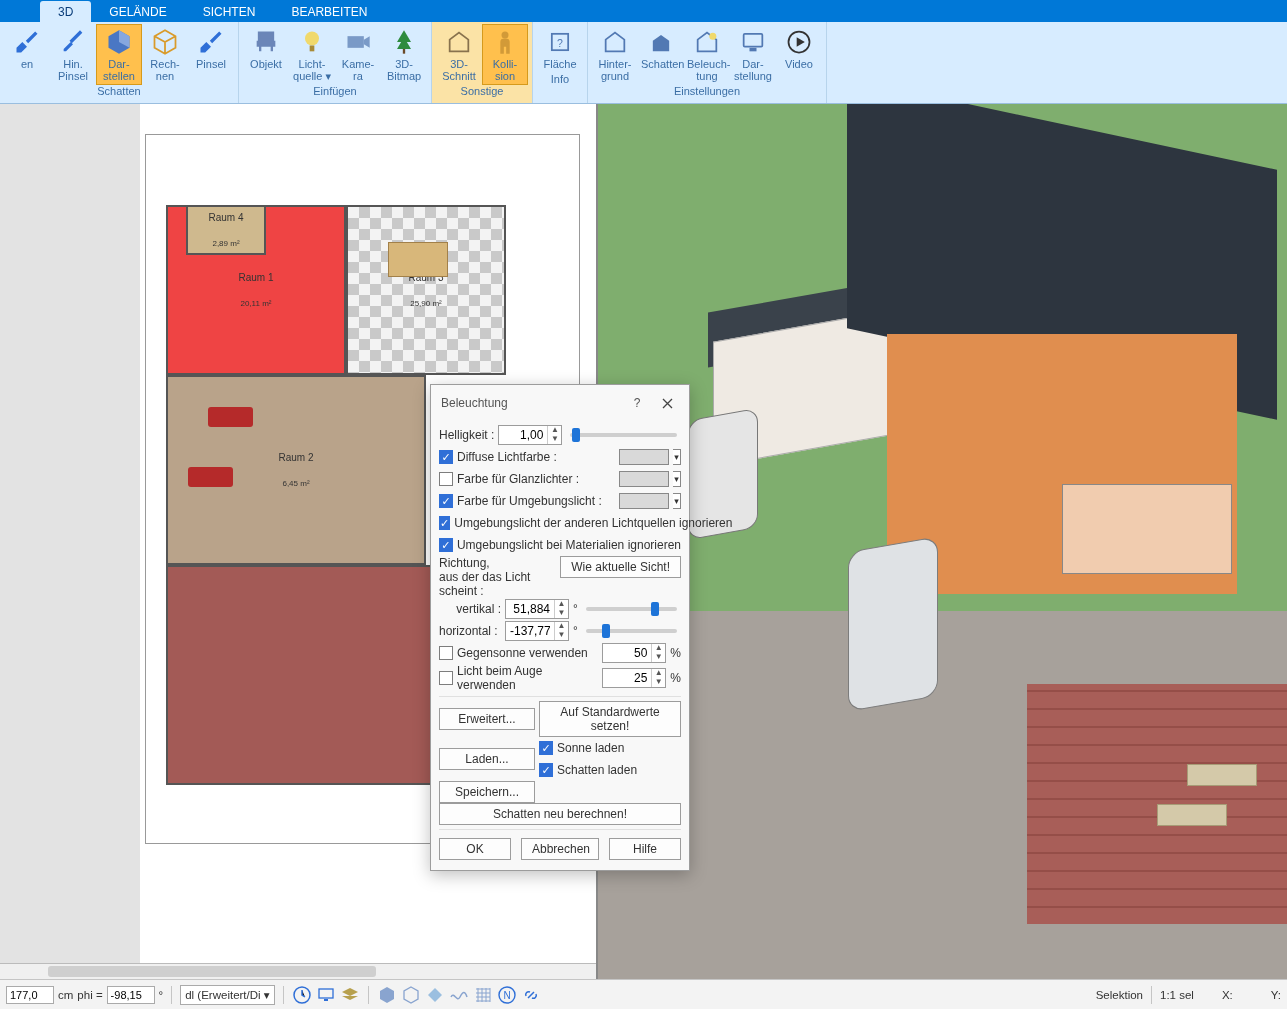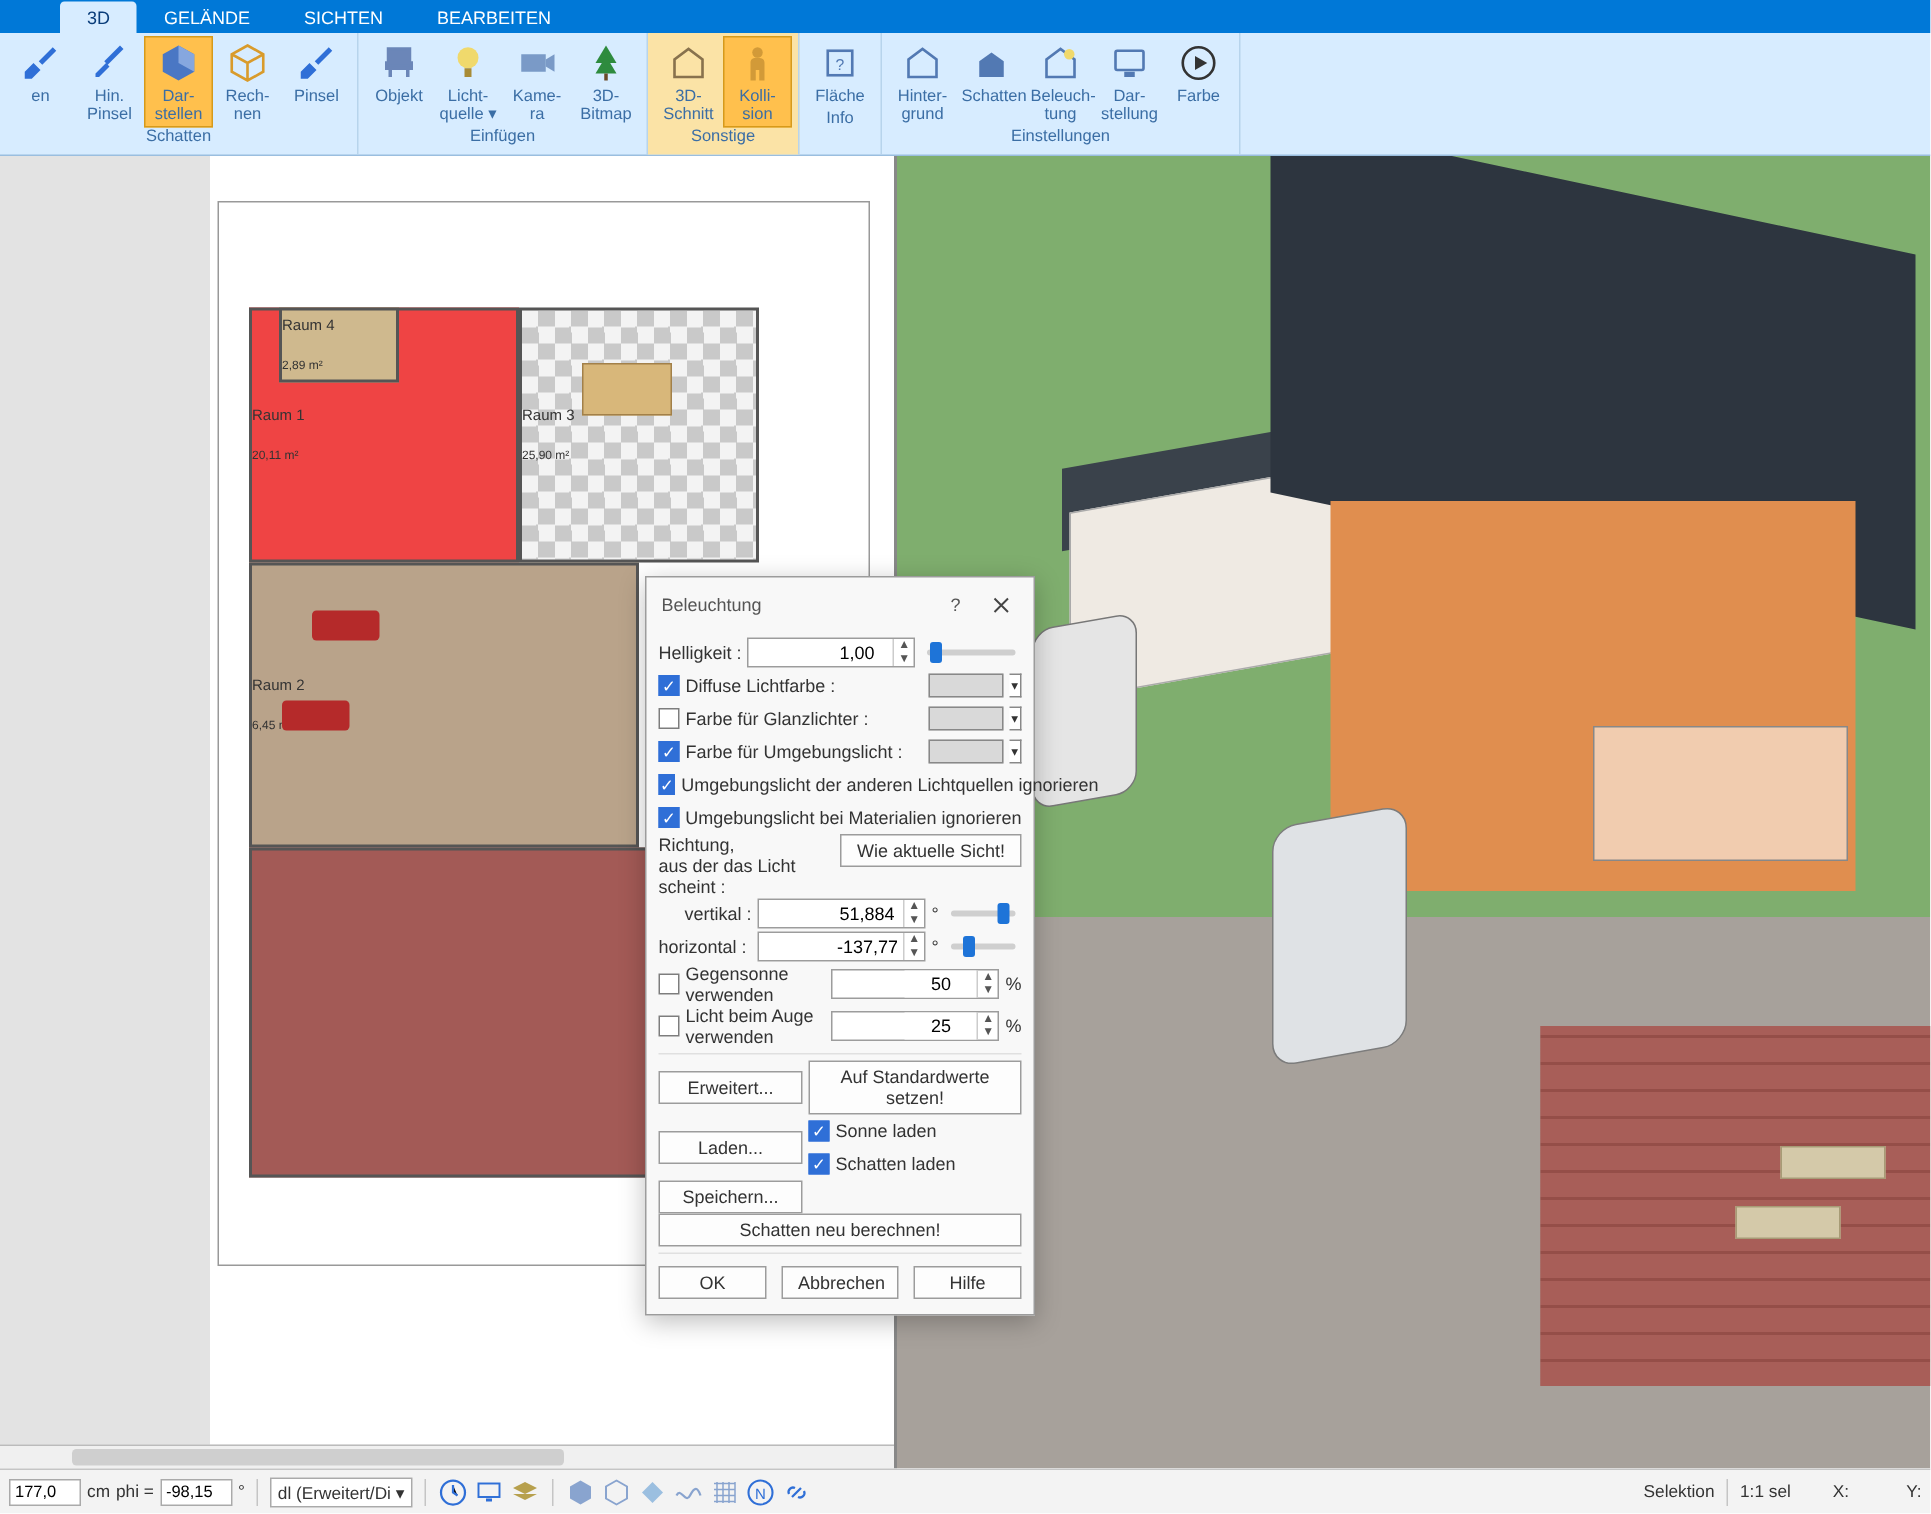--- a/index.html
+++ b/index.html
@@ -85,21 +85,21 @@
     linear-gradient(#e3e3e3,#e3e3e3) 0 0/140px 100% no-repeat,
     #fff;
 }
 .paper {
   position:absolute; top:30px; left:145px; width:435px; height:710px;
   background:#fff; border:1px solid #999;
 }
 .room {
   position:absolute; border:2px solid #555;
   font-size:10px; color:#333;
-  display:flex; flex-direction:column; justify-content:center;gap:16px;
+  display:flex; flex-direction:column; align-items:center; justify-content:center;gap:16px;
 }
 .room.r1 { top:70px; left:20px; width:180px; height:170px; background:#ef4444; }
 .room.r2 { top:240px; left:20px; width:260px; height:190px; background:#b9a38a; }
 .room.r3 { top:70px; left:200px; width:160px; height:170px;
   background:
     repeating-conic-gradient(#c9c9c9 0 25%, #f3f3f3 0 50%) 0 0/22px 22px;
 }
 .room.r4 { top:70px; left:40px; width:80px; height:50px; background:#cfb98e; }
 .room small { font-size:8px; }
 .patio {
@@ -189,21 +189,21 @@
   display:flex; align-items:center; justify-content:center;
   color:#555; cursor:pointer;
 }
 .dlg-body { padding:4px 8px 6px; }
 .row { display:flex; align-items:center; min-height:22px; gap:4px; }
 .row label { flex:0 0 auto; }
 .row .fill { flex:1; }
 .spin {
   display:inline-flex; border:1px solid #9c9c9c; background:#fff;
 }
-.spin input { width:48px; border:none; padding:2px 4px; font-size:12px; text-align:center; outline:none;margin-left:48px; }
+.spin input { width:48px; border:none; padding:2px 4px; font-size:12px; text-align:right; outline:none; }
 .spin .spbtns { width:14px; display:flex; flex-direction:column; border-left:1px solid #ccc; }
 .spin .spbtns span { height:9px; font-size:8px; line-height:8px; text-align:center; cursor:pointer; color:#555; }
 .chk { width:14px; height:14px; border:1px solid #7d7d7d; background:#fff; display:inline-flex; align-items:center; justify-content:center; font-size:11px; cursor:pointer; }
 .chk.checked { background:#2f6fd7; color:#fff; border-color:#2f6fd7; }
 .swatch {
   width:50px; height:16px; border:1px solid #888; background:#d9d9d9; cursor:pointer;
 }
 .dropbit { width:8px; height:16px; border:1px solid #888; border-left:none; background:#fff; font-size:9px; text-align:center; line-height:14px; cursor:pointer; }
 .btn {
   display:inline-block;
@@ -358,21 +358,21 @@
         <span class="ricon"><svg viewBox="0 0 24 24">
               <rect x="4" y="5" width="16" height="11" rx="1" fill="none" stroke="#5279b3" stroke-width="1.5"></rect>
               <rect x="9" y="17" width="6" height="3" fill="#5279b3"></rect>
             </svg></span>
         <span>Dar-</span><br><span>stellung</span></div>
       <div class="rbtn">
         <span class="ricon"><svg viewBox="0 0 24 24">
               <circle cx="12" cy="12" r="9" fill="none" stroke="#333" stroke-width="1.5"></circle>
               <path fill="#333" d="M10 8l7 4-7 4z"></path>
             </svg></span>
-        <span>Farbe</span><br><span></span></div>
+        <span>Video</span><br><span></span></div>
     </div>
     <div class="glabel">Einstellungen</div>
   </div>
 
 </div>
 
 <div class="work">
 
   <div class="pane left">
     <div class="plan">

